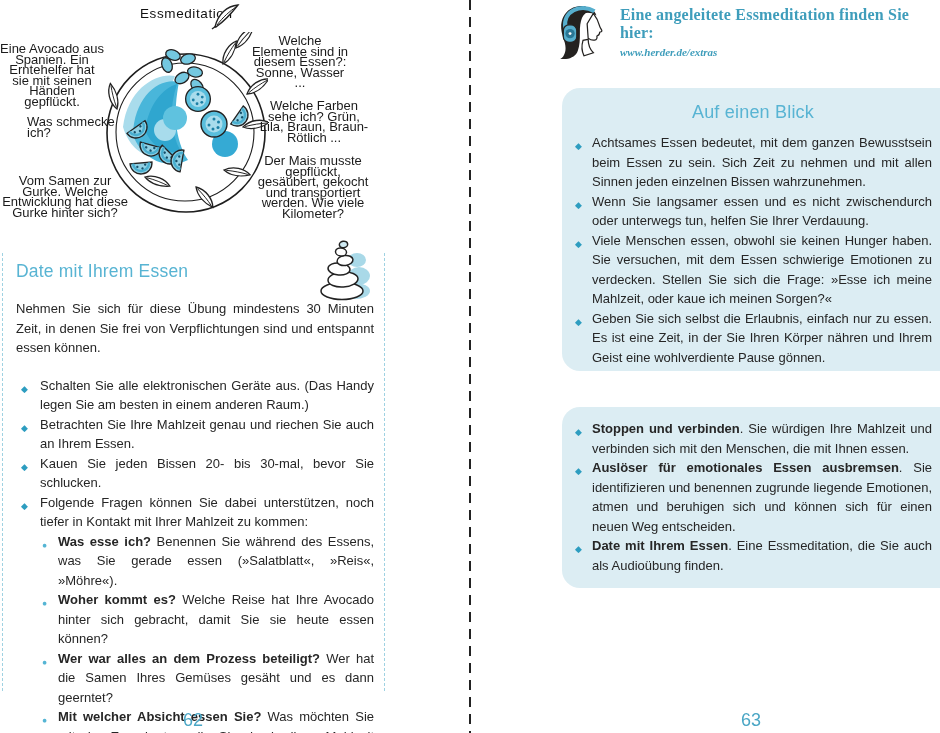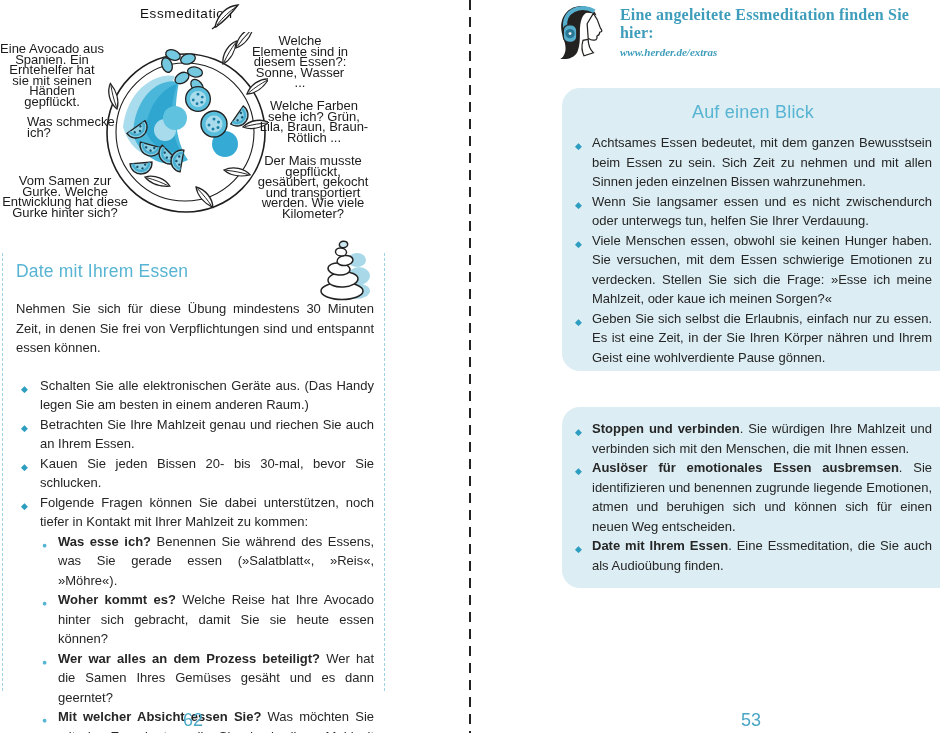--- a/index.html
+++ b/index.html
@@ -249,15 +249,15 @@
       <div class="bullet">
         <span class="mk">◆</span>
         <span class="lead">Auslöser für emotionales Essen ausbremsen</span><span>. Sie identifizieren und benennen zugrunde liegende Emotionen, atmen und beruhigen sich und können sich für einen neuen Weg entscheiden.</span>
       </div>
       <div class="bullet">
         <span class="mk">◆</span>
         <span class="lead">Date mit Ihrem Essen</span><span>. Eine Essmeditation, die Sie auch als Audioübung finden.</span>
       </div>
     </div>
 
-    <div class="pageno p63">53</div>
+    <div class="pageno p63">63</div>
   </div>
 </div>
 
 </body></html>

